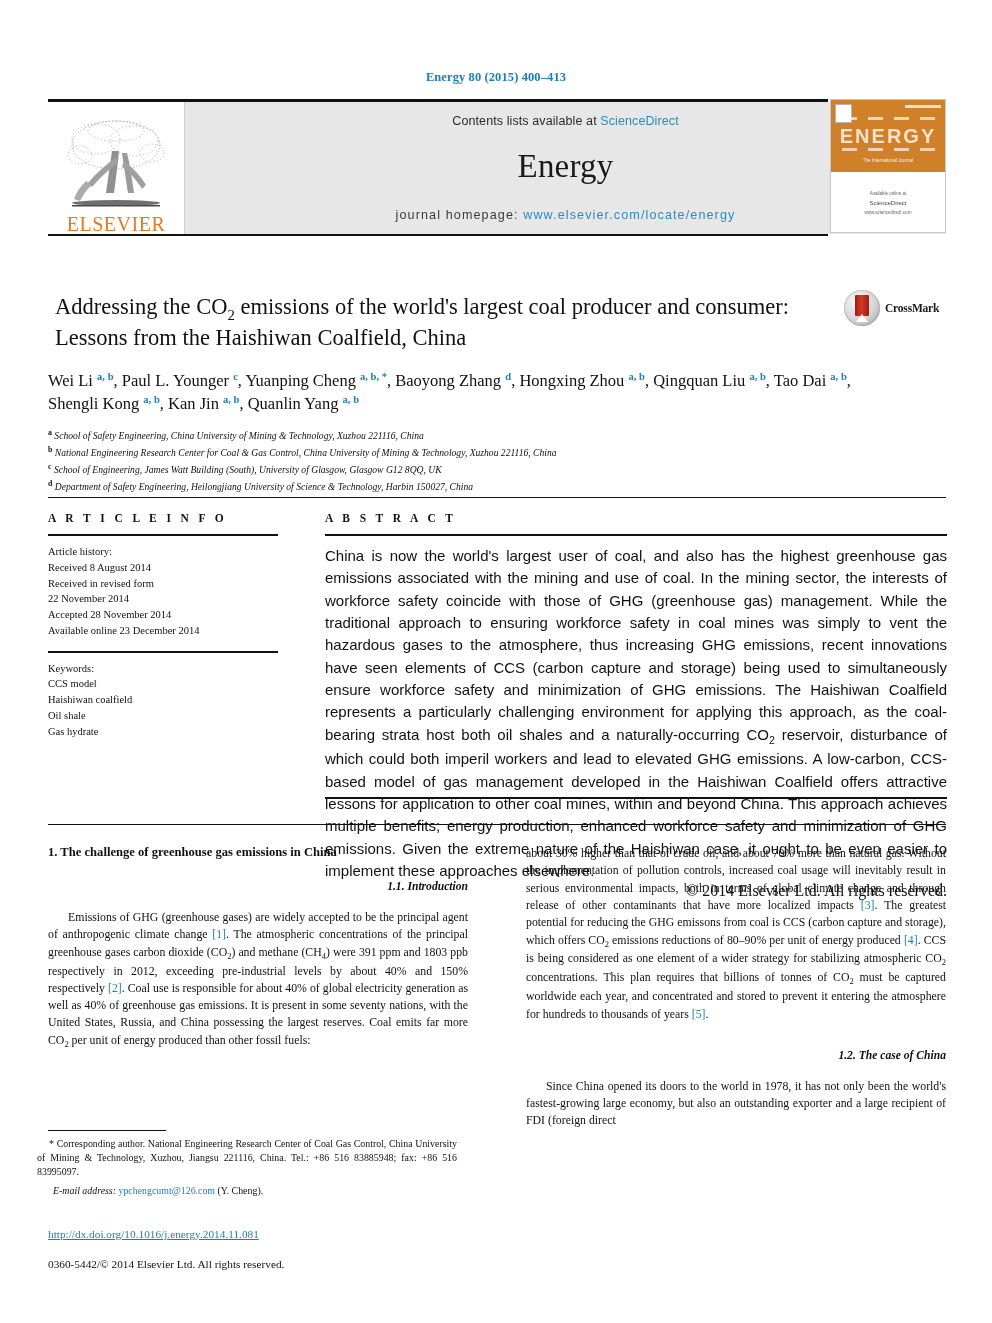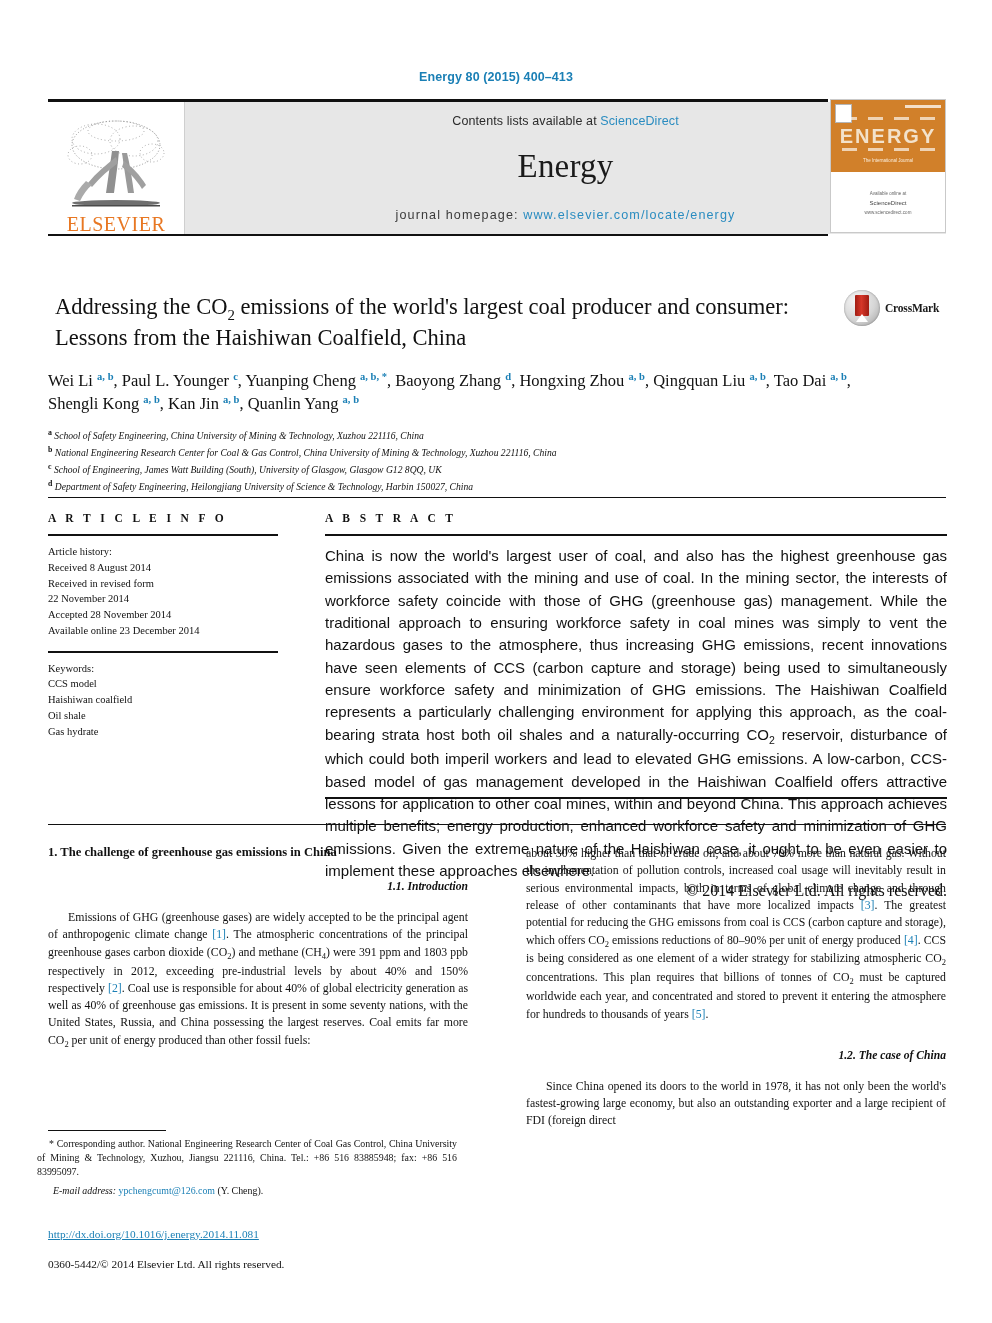--- a/index.html
+++ b/index.html
@@ -9,21 +9,21 @@
     font-family:"Liberation Serif", serif;
     color:#000;
     -webkit-font-smoothing:none;
   }
   .page { position:relative; width:992px; height:1323px; }
 
   
   .running-head {
     position:absolute; top:70px; left:0; width:992px;
     text-align:center;
-    font-family:Liberation Sans, sans-serif;
+    font-family:Liberation Serif, serif;
     font-size:12.5px; font-weight:bold;
     color:#1a7fb5;
     letter-spacing:0.1px;
   }
 
   
   .masthead { position:absolute; top:99px; left:48px; width:898px; }
   .masthead-rule-top { border-top:3px solid #111; width:780px; }
   .masthead-body { display:flex; align-items:stretch; height:132px; }
 

